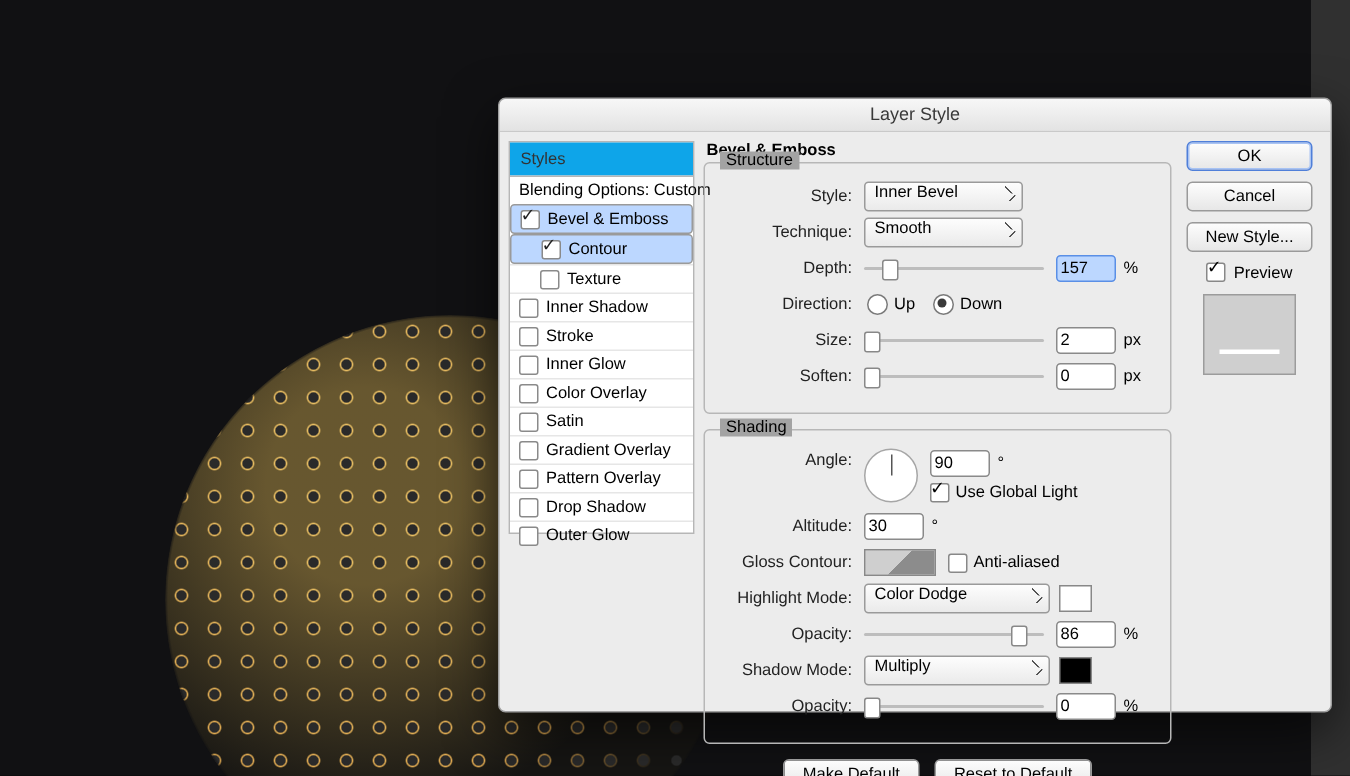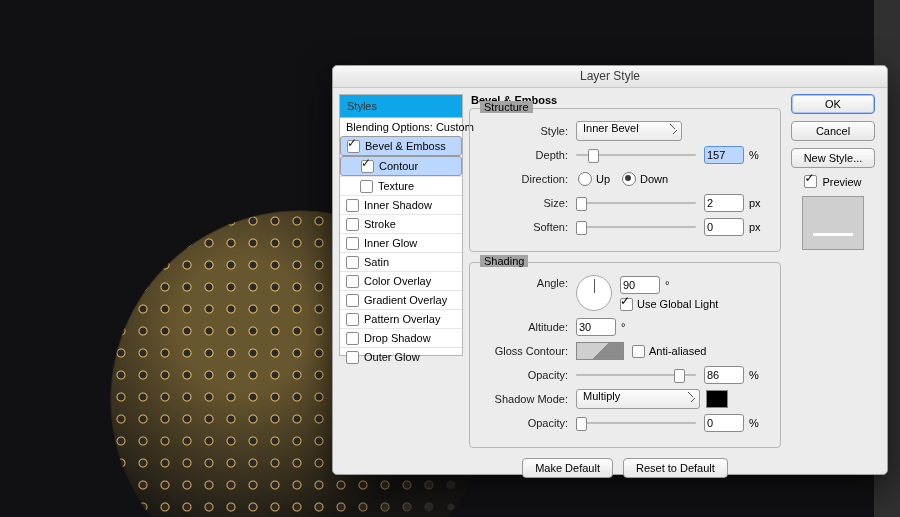--- a/index.html
+++ b/index.html
@@ -109,25 +109,25 @@
         <div class="row">
             <span class="cb"></span>
             <span>Stroke</span>
           </div>
         <div class="row">
             <span class="cb"></span>
             <span>Inner Glow</span>
           </div>
         <div class="row">
             <span class="cb"></span>
+            <span>Color Overlay</span>
+          </div>
+        <div class="row">
+            <span class="cb"></span>
             <span>Satin</span>
-          </div>
-        <div class="row">
-            <span class="cb"></span>
-            <span>Color Overlay</span>
           </div>
         <div class="row">
             <span class="cb"></span>
             <span>Gradient Overlay</span>
           </div>
         <div class="row">
             <span class="cb"></span>
             <span>Pattern Overlay</span>
           </div>
         <div class="row">
@@ -146,20 +146,26 @@
         <div class="fs">
           <span class="legend">Structure</span>
 
           <div class="fr">
               <span class="lbl">Style:</span>
             <span class="selwrap">
                 <span class="sel2" style="width:78px">Inner Bevel</span>
               </span>
             </div>
 
+          <div class="fr">
+              <span class="lbl">Technique:</span>
+            <span class="selwrap">
+                <span class="sel2" style="width:78px">Smooth</span>
+              </span>
+            </div>
 
           <div class="fr">
               <span class="lbl">Depth:</span>
             <span class="slider">
                 <span class="thumb" style="left:12px"></span>
               </span>
             <input class="num sel-num" value="157" style="">
             <span class="unit">%</span>
             </div>
 
@@ -214,20 +220,27 @@
               <span class="unit">°</span>
             </div>
 
           <div class="fr">
               <span class="lbl">Gloss Contour:</span>
             <span class="swatch"></span>
             <span class="cb2"></span>
             <span>Anti-aliased</span>
             </div>
 
+          <div class="fr">
+              <span class="lbl">Highlight Mode:</span>
+            <span class="selwrap">
+                <span class="sel2" style="width:96px">Color Dodge</span>
+              </span>
+            <span class="swcol" style="background:#ffffff"></span>
+            </div>
 
           <div class="fr">
               <span class="lbl">Opacity:</span>
             <span class="slider">
                 <span class="thumb" style="left:98px"></span>
               </span>
             <input class="num" value="86" style="">
             <span class="unit">%</span>
             </div>
 

